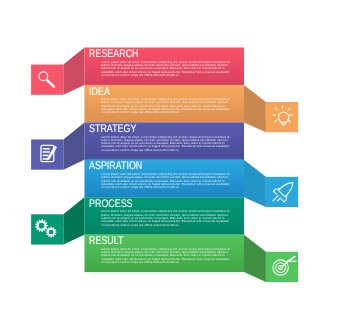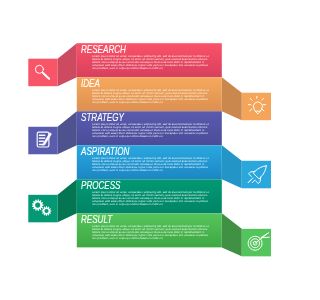--- a/index.html
+++ b/index.html
@@ -1,18 +1,18 @@
 <!DOCTYPE html>
 <html><head>
 <meta charset="utf-8">
 <style>
   html,body{margin:0;padding:0;}
   body{width:300px;height:300px;background:#ffffff;overflow:hidden;
        font-family:"Liberation Sans",sans-serif;}
-  #stage{position:relative;width:300px;height:300px;font-style:italic;}
+  #stage{position:relative;width:300px;height:300px;}
   .row{position:absolute;left:0;top:0;width:300px;height:300px;}
   .title{position:absolute;font-family:"Liberation Sans",sans-serif;font-weight:normal;
          color:#ffffff;white-space:nowrap;font-size:10.1px;line-height:10.1px;
          -webkit-text-stroke:0.13px #ffffff;
          transform:scaleX(0.80);transform-origin:left top;}
   .body{position:absolute;color:#ffffff;font-family:"DejaVu Sans",sans-serif;
         font-size:2.5px;line-height:3.07px;text-align:left;opacity:0.93;}
   svg{display:block;overflow:visible;}
 </style>
 </head>

